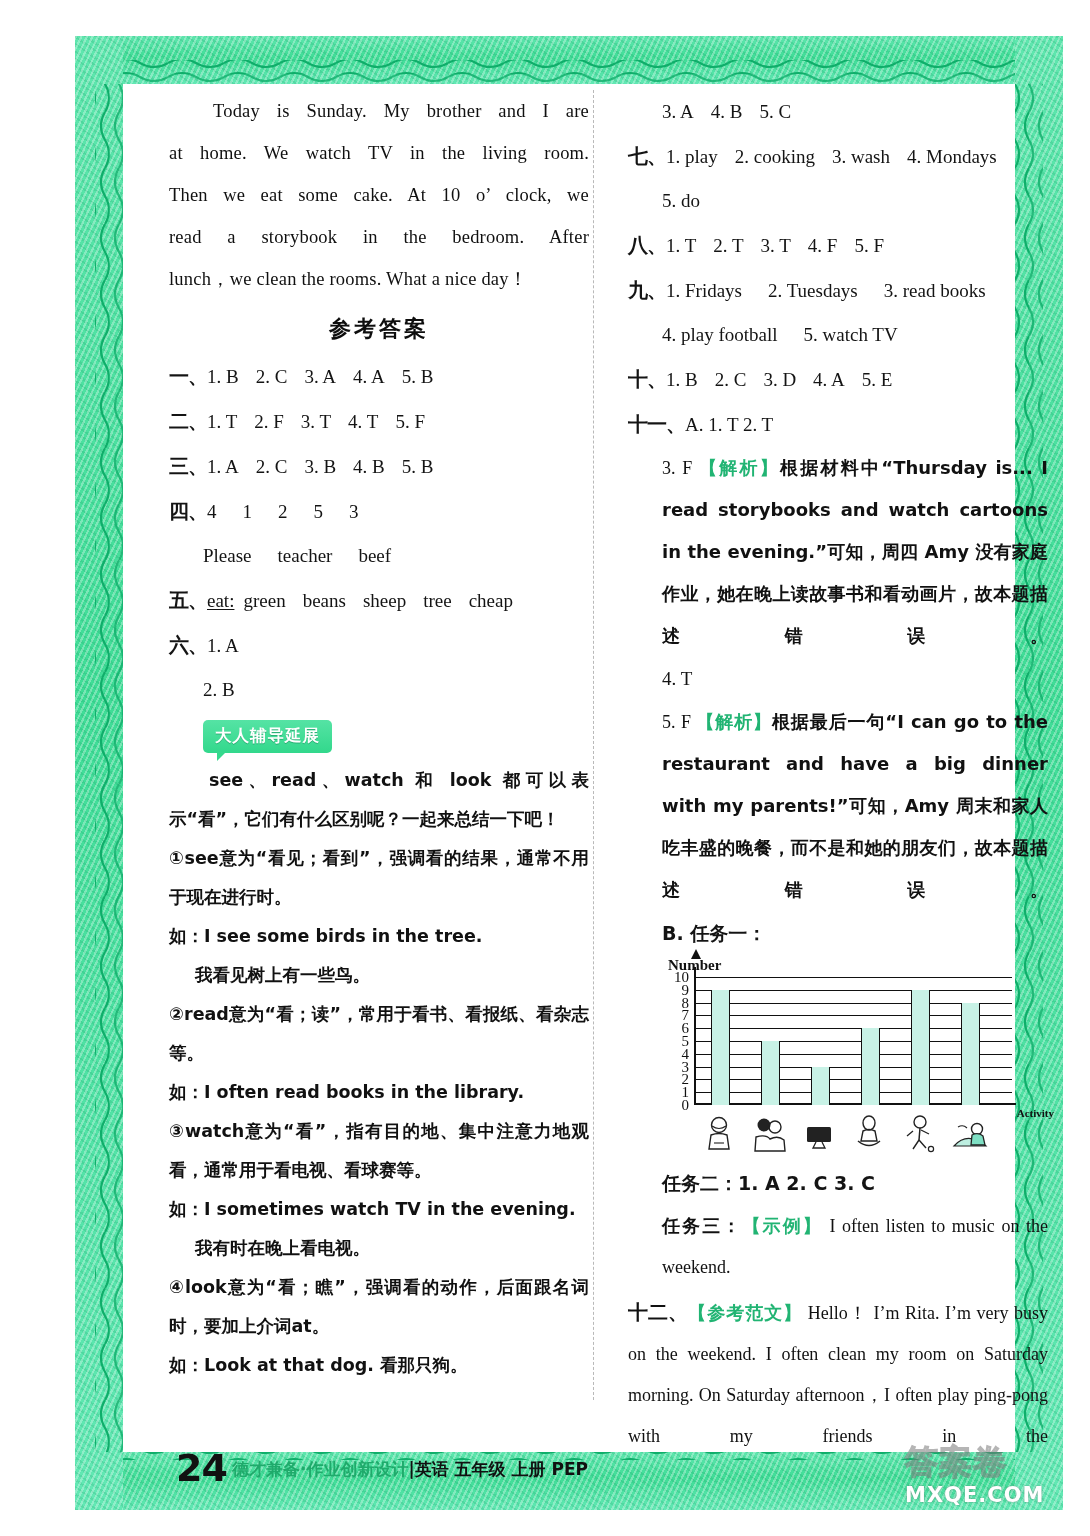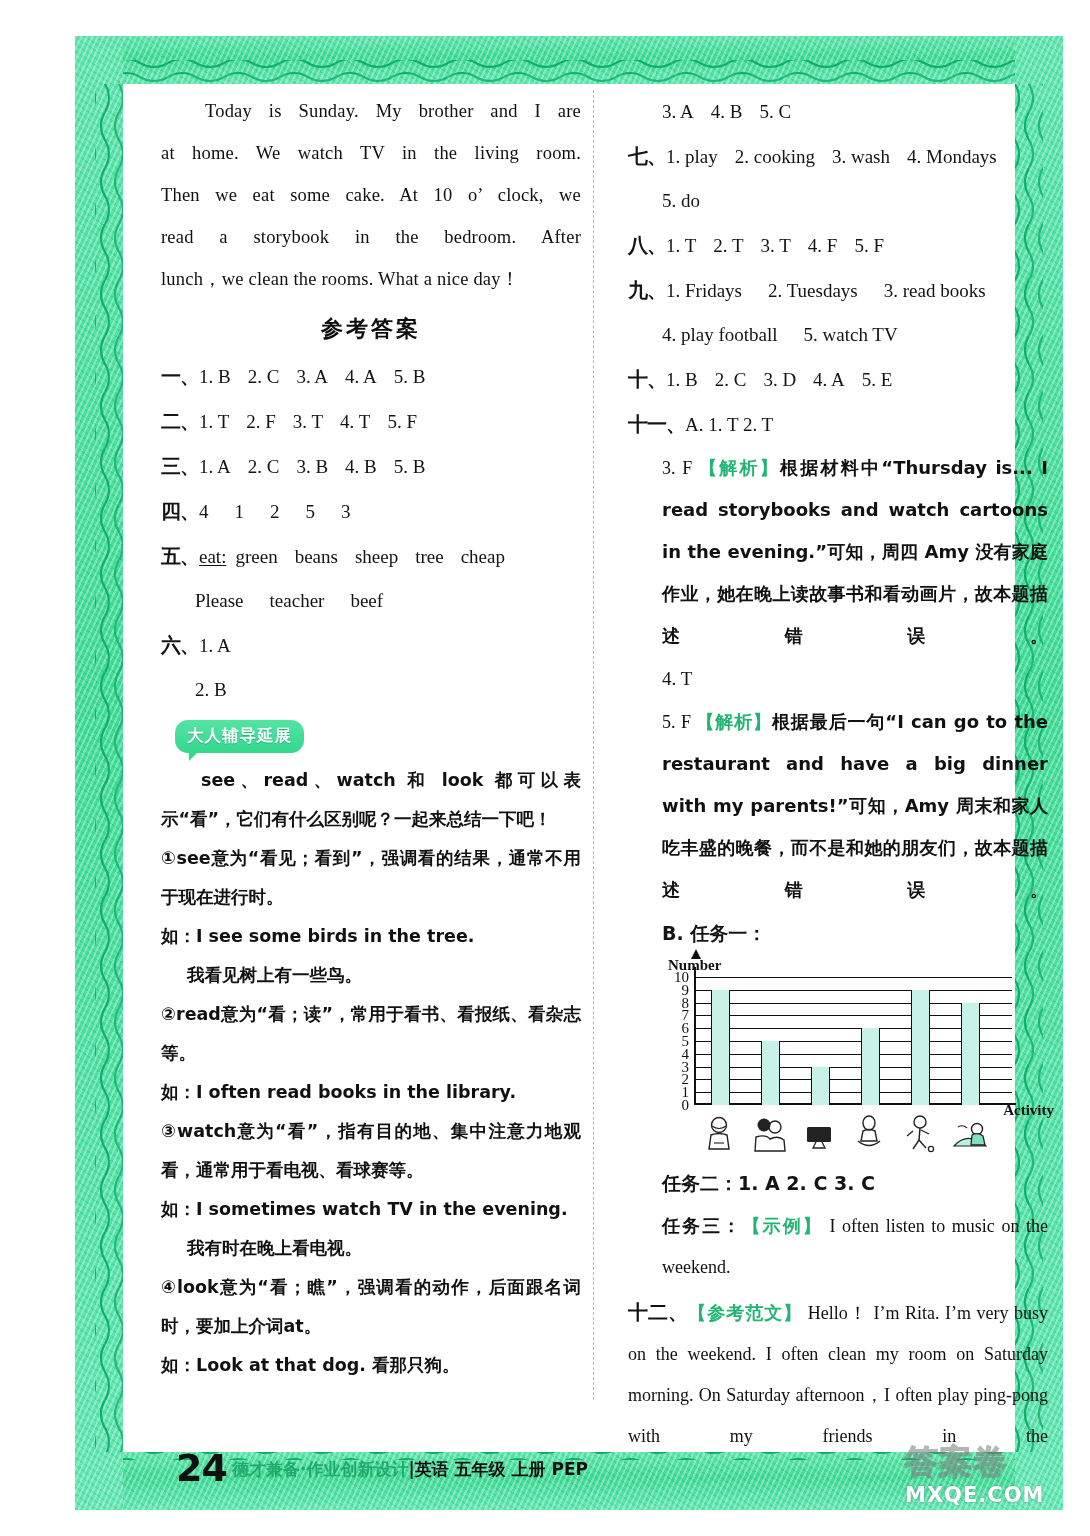--- a/index.html
+++ b/index.html
@@ -38,21 +38,21 @@
     left:123px;top:84px;width:892px;height:1368px;
     background:#ffffff;z-index:3;
   }
 
   
   #content{
     position:absolute;left:123px;top:84px;width:892px;height:1368px;
     z-index:4;
   }
   .col{position:absolute;top:0;width:420px;}
-  #col-left{left:38px;}
+  #col-left{left:46px;}
   #col-right{left:505px;}
 
   .vrule{
     position:absolute;left:470px;top:6px;width:0;height:1310px;
     border-left:1px dashed #b9b9b9;z-index:4;
   }
 
   
   .para{
     font-size:18.5px;line-height:42px;color:#101010;
@@ -81,22 +81,22 @@
   .indent-row{padding-left:34px;}
 
   .ul{text-decoration:underline;text-underline-offset:2px;}
 
   
   .tip-banner{
     display:inline-block;position:relative;
     background:linear-gradient(180deg,#55e3a4,#32d88c);
     color:#ffffff;font-family:"DejaVu Sans", sans-serif;
     font-weight:bold;font-size:16.5px;letter-spacing:1px;
-    padding:5px 12px 6px;border-radius:13px;
-    margin:8px 0 2px 14px;
+    padding:5px 12px 6px;border-radius:5px;
+    margin:8px 0 2px 34px;
     text-shadow:0 1px 0 rgba(0,90,55,.35);
   }
   .tip-banner:after{
     content:"";position:absolute;left:14px;bottom:-8px;
     border-width:9px 9px 0 0;border-style:solid;
     border-color:#35d98d transparent transparent transparent;
   }
 
   .cn-body{
     font-family:"DejaVu Sans", sans-serif;
@@ -116,21 +116,21 @@
   .cnmix{font-family:"DejaVu Sans", sans-serif;font-weight:600;}
   .hang{padding-left:34px;}
 
   
   .chart-wrap{position:relative;width:400px;height:200px;margin:4px 0 2px 18px;}
   .chart-label-y{
     position:absolute;left:22px;top:-2px;font-size:15px;
     font-family:"Liberation Serif",serif;font-weight:bold;color:#111;
   }
   .chart-label-x{
-    position:absolute;right:-8px;bottom:40px;font-size:15px;
+    position:absolute;right:-8px;bottom:40px;font-size:11px;
     font-family:"Liberation Serif",serif;font-weight:bold;color:#111;
   }
   .plot{position:absolute;left:48px;top:18px;width:300px;height:128px;}
   .ytick{
     position:absolute;right:calc(100% + 5px);
     font-size:15px;line-height:1;color:#111;
     font-family:"Liberation Serif",serif;transform:translateY(-50%);
   }
   .gridline{position:absolute;left:0;width:318px;border-top:1.6px solid #111;}
   .axis-y{position:absolute;left:0;top:-10px;bottom:0;border-left:2px solid #111;}
@@ -235,25 +235,25 @@
       <div class="ans-row">
         <span class="cn-num">二、</span><span class="it">1. T</span><span class="it">2. F</span><span class="it">3. T</span><span class="it">4. T</span><span class="it">5. F</span>
       </div>
       <div class="ans-row">
         <span class="cn-num">三、</span><span class="it">1. A</span><span class="it">2. C</span><span class="it">3. B</span><span class="it">4. B</span><span class="it">5. B</span>
       </div>
       <div class="ans-row">
         <span class="cn-num">四、</span><span class="it wide">4</span><span class="it wide">1</span><span class="it wide">2</span><span class="it wide">5</span><span class="it wide">3</span>
       </div>
 
-      <div class="ans-row">
-        <span class="cn-num">五、</span><span class="it" style="margin-right:9px;"><span class="ul">eat:</span></span><span class="it">green</span><span class="it">beans</span><span class="it">sheep</span><span class="it">tree</span><span class="it">cheap</span>
-      </div>
       <div class="ans-row indent-row">
         <span class="it wide">Please</span><span class="it wide">teacher</span><span class="it wide">beef</span>
+      </div>
+      <div class="ans-row">
+        <span class="cn-num">五、</span><span class="it" style="margin-right:9px;"><span class="ul">eat:</span></span><span class="it">green</span><span class="it">beans</span><span class="it">sheep</span><span class="it">tree</span><span class="it">cheap</span>
       </div>
 
       <div class="ans-row">
         <span class="cn-num">六、</span><span class="it">1. A</span>
       </div>
       <div class="ans-row indent-row">
         <span class="it">2. B</span>
       </div>
 
       <div class="tip-banner">大人辅导延展</div>

